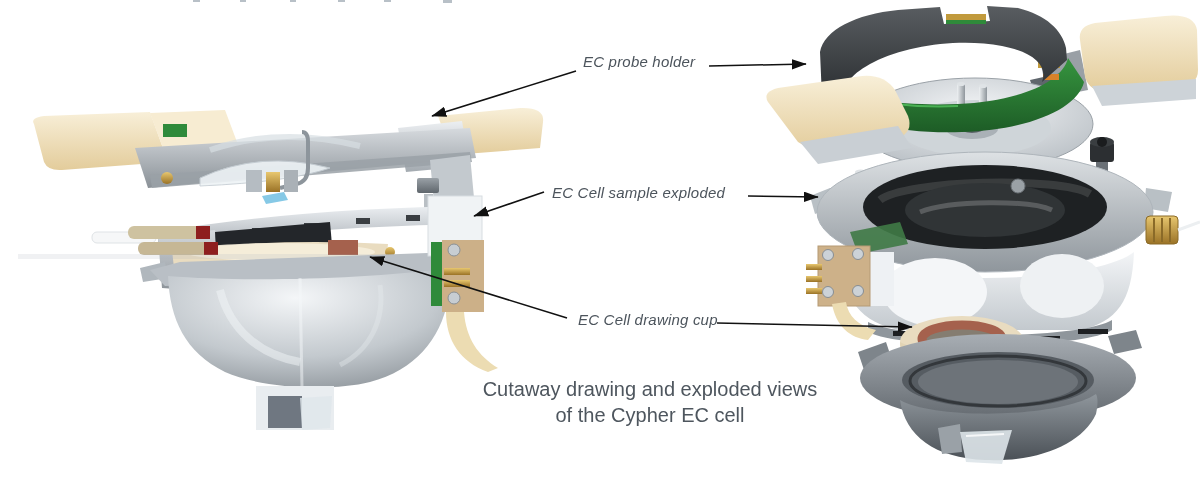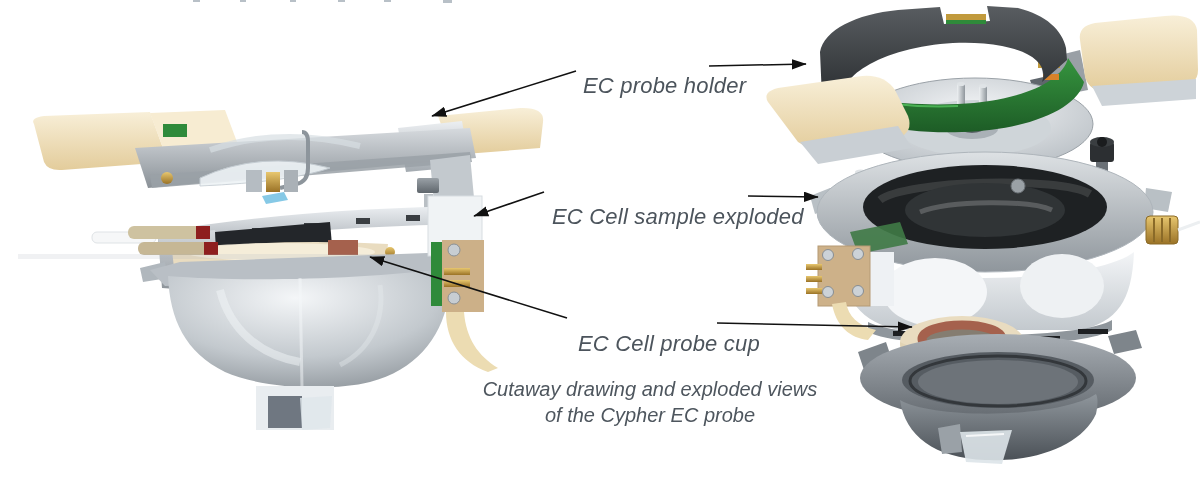--- a/index.html
+++ b/index.html
@@ -1,21 +1,21 @@
 <!DOCTYPE html>
 <html><head>
 <meta charset="utf-8">
 <style>
   html,body{margin:0;padding:0;background:#ffffff;}
   .stage{position:relative;width:1200px;height:495px;background:#ffffff;overflow:hidden;
          font-family:"Liberation Sans",sans-serif;}
   .artwork{position:absolute;left:0;top:0;}
-  .label{position:absolute;font-style:italic;font-size:22px;color:#4c545c;white-space:nowrap;letter-spacing:.2px;margin-top:20px;}
+  .label{position:absolute;font-style:italic;font-size:15px;color:#4c545c;white-space:nowrap;letter-spacing:.2px;}
   .caption{position:absolute;left:440px;top:377px;width:420px;text-align:center;
-           font-style:italic;font-size:20px;line-height:1.28;color:#4e565e;}
+           font-size:20px;line-height:1.28;color:#4e565e;}
 </style>
 </head>
 <body>
 
 <div class="stage">
 
 <svg class="artwork" width="1200" height="495" viewBox="0 0 1200 495">
   <defs>
     <marker id="ah" viewBox="0 0 10 7" refX="9.5" refY="3.5" markerWidth="10" markerHeight="7" orient="auto">
       <path d="M0,0 L10,3.5 L0,7 Z" fill="#111111"></path>
@@ -263,20 +263,20 @@
     <line x1="576" y1="71" x2="432" y2="116" marker-end="url(#ah)"></line>
     <line x1="748" y1="196" x2="818" y2="197" marker-end="url(#ah)"></line>
     <line x1="544" y1="192" x2="474" y2="216" marker-end="url(#ah)"></line>
     <line x1="717" y1="323" x2="912" y2="327" marker-end="url(#ah)"></line>
     <line x1="567" y1="318" x2="370" y2="257" marker-end="url(#ah)"></line>
   </g>
 </svg>
 
 <div class="label" style="left:583px;top:53px">EC probe holder</div>
 <div class="label" style="left:552px;top:184px">EC Cell sample exploded</div>
-<div class="label" style="left:578px;top:311px">EC Cell probe cup</div>
+<div class="label" style="left:578px;top:311px">EC Cell drawing cup</div>
 
 <div class="caption">
   <div>Cutaway drawing and exploded views</div>
-  <div>of the Cypher EC probe</div>
+  <div>of the Cypher EC cell</div>
 </div>
 
 </div>
 
 </body></html>

